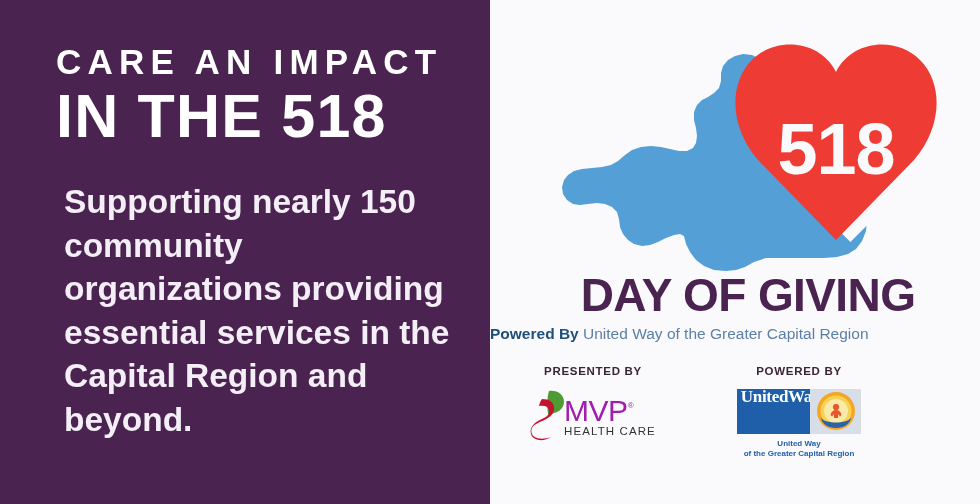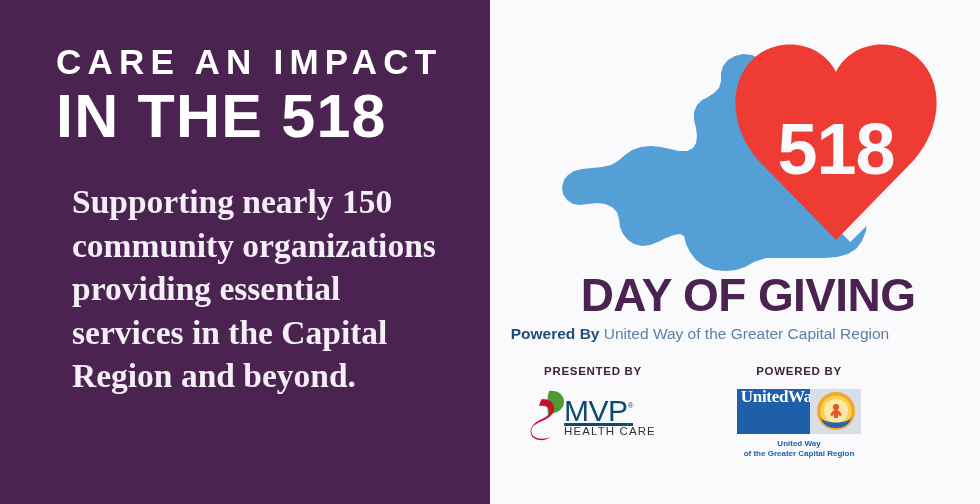--- a/index.html
+++ b/index.html
@@ -49,25 +49,25 @@
     font-weight: bold;
     font-size: 61px;
     line-height: 1.02;
     letter-spacing: 1.2px;
     white-space: nowrap;
     margin: 0;
   }
 
   .subcopy {
     color: #f4eef6;
-    font-family: Liberation Serif, serif;
+    font-family: Liberation Sans, sans-serif;
     font-weight: bold;
     font-size: 33.5px;
     line-height: 1.30;
-    margin: 33px 0 0 16px;
+    margin: 33px 0 0 8px;
     max-width: 420px;
   }
 
   
   .right-panel {
     width: 490px;
     height: 504px;
     background: #FAFAFC;
     position: relative;
     box-sizing: border-box;
@@ -95,21 +95,20 @@
     line-height: 1;
     white-space: nowrap;
     padding-left: 13px;
   }
 
   .lockup-sub {
     position: absolute;
     left: 0;
     top: 326px;
     width: 420px;
-    text-align: center;
     font-family: "Liberation Sans", sans-serif;
     font-size: 15.5px;
     line-height: 1;
     white-space: nowrap;
   }
   .lockup-sub .pb {
     color: #1F4E79;
     font-weight: bold;
   }
   .lockup-sub .uw {
@@ -154,24 +153,23 @@
     flex-direction: column;
     align-items: flex-start;
     margin-left: -2px;
     padding-top: 8px;
   }
   .mvp-name {
     font-family: "Liberation Sans", sans-serif;
     font-weight: normal;
     font-size: 30px;
     line-height: 0.92;
-    color: #0c4a6e;
+    color: #a21caf;
     letter-spacing: -0.5px;
     position: relative;
-    text-decoration: underline;
   }
   .mvp-reg {
     font-size: 8px;
     vertical-align: super;
     position: relative;
     top: -2px;
   }
   .mvp-tag {
     font-family: "Liberation Sans", sans-serif;
     font-size: 11.5px;

